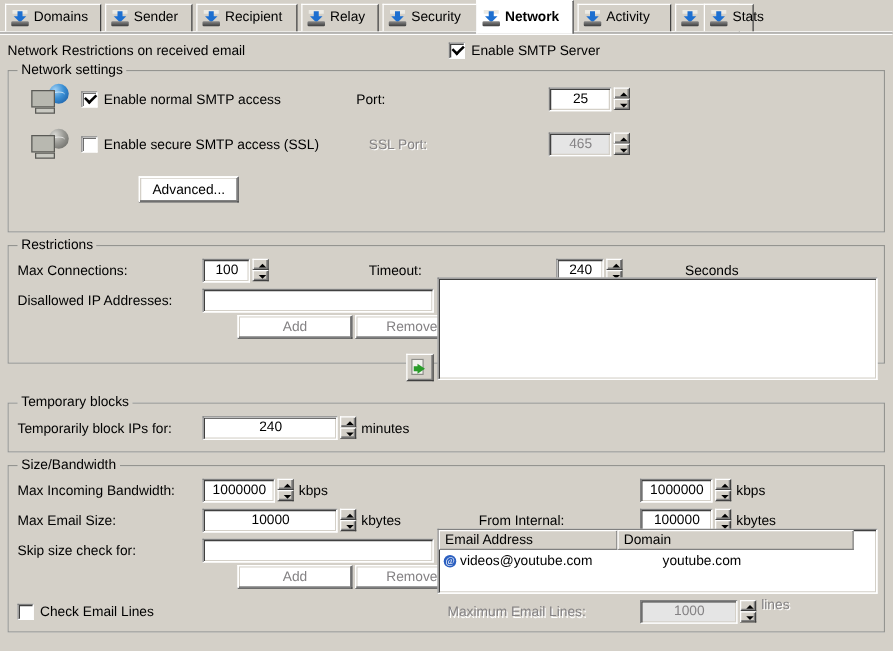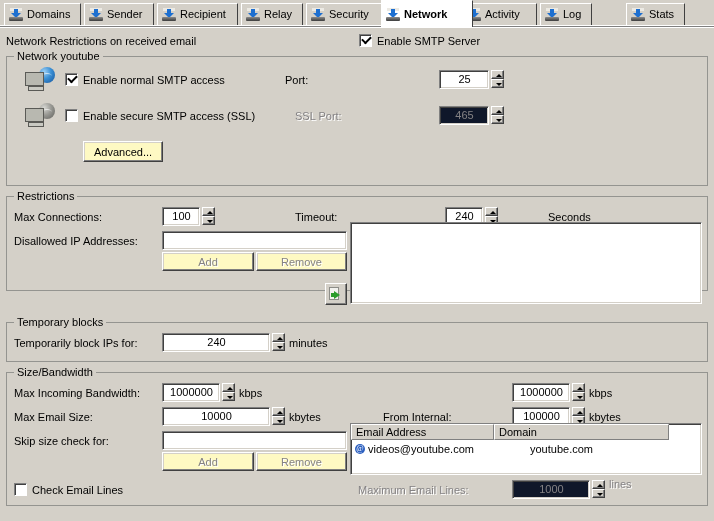--- a/index.html
+++ b/index.html
@@ -54,37 +54,37 @@
      background:#d4d0c8;padding:0 3px;font-size:11px;z-index:3;}
 
   
   .lbl{position:absolute;font-size:11px;line-height:13px;white-space:nowrap;}
   .lbl.dis{color:#848284;text-shadow:1px 1px 0 #fff;}
 
   .field{position:absolute;box-sizing:border-box;background:#fff;
      border:1px solid;border-color:#808080 #fff #fff #808080;
      box-shadow:inset 1px 1px 0 #404040, inset -1px -1px 0 #d4d0c8;
      font-size:11px;line-height:1;padding:3px 2px 0 3px;color:#000;overflow:hidden;text-align:center;}
-  .field.dis{background:#0f172a;color:#848284;}
+  .field.dis{background:#e5e5e5;color:#848284;}
 
   .spin{position:absolute;width:13px;box-sizing:border-box;}
   .spin .b{position:absolute;left:0;width:13px;height:9px;box-sizing:border-box;
      background:#d4d0c8;border:1px solid;border-color:#fff #404040 #404040 #fff;
      box-shadow:inset -1px -1px 0 #808080;}
   .spin .b.up{top:0;} .spin .b.dn{top:9px;}
   .spin .ar{position:absolute;left:4px;width:0;height:0;border-left:3px solid transparent;border-right:3px solid transparent;}
   .spin .b.up .ar{top:3px;border-bottom:3px solid #000;}
   .spin .b.dn .ar{top:3px;border-top:3px solid #000;}
   .spin.dis .ar{border-bottom-color:#848284;border-top-color:#848284;}
 
-  .btn{position:absolute;box-sizing:border-box;background:#fef9c3;
+  .btn{position:absolute;box-sizing:border-box;background:#ffffff;
      border:1px solid;border-color:#fff #404040 #404040 #fff;
      box-shadow:inset -1px -1px 0 #808080, inset 1px 1px 0 #d4d0c8;
      font-size:11px;display:flex;align-items:center;justify-content:center;
-     font-family:"Liberation Sans", sans-serif;color:#000;}
+     font-family:"Liberation Sans", sans-serif;color:#000;margin-left:28px;}
   .btn.dis{color:#848284;text-shadow:1px 1px 0 #fff;}
 
   .cb{position:absolute;width:13px;height:13px;box-sizing:border-box;background:#fff;
      border:1px solid;border-color:#808080 #fff #fff #808080;
      box-shadow:inset 1px 1px 0 #404040;}
   .cb .tick{position:absolute;left:2px;top:1px;width:7px;height:4px;
      border-left:2px solid #000;border-bottom:2px solid #000;
      transform:rotate(-45deg);}
 
   
@@ -178,21 +178,21 @@
     <div class="tab" style="left:306px;width:76px;">
       <span class="ic-tab">
           <i class="glare"></i>
           <i class="shaft"></i>
           <i class="head"></i>
           <i class="tray"></i>
         </span>
       <span class="tab-label">Security</span>
     </div>
 
-    <div class="tab active" style="left:381px;width:92px;">
+    <div class="tab active" style="left:381px;width:78px;">
       <span class="ic-tab">
           <i class="glare"></i>
           <i class="shaft"></i>
           <i class="head"></i>
           <i class="tray"></i>
         </span>
       <span class="tab-label">Network</span>
     </div>
 
     <div class="tab" style="left:462px;width:75px;">
@@ -208,42 +208,42 @@
     <div class="tab" style="left:540px;width:52px;">
       <span class="ic-tab">
           <i class="glare"></i>
           <i class="shaft"></i>
           <i class="head"></i>
           <i class="tray"></i>
         </span>
       <span class="tab-label">Log</span>
     </div>
 
-    <div class="tab" style="left:626px;width:59px;">
+    <div class="tab" style="left:563px;width:40px;">
       <span class="ic-tab">
           <i class="glare"></i>
           <i class="shaft"></i>
           <i class="head"></i>
           <i class="tray"></i>
         </span>
       <span class="tab-label">Stats</span>
     </div>
   </div>
 
   <div class="page">
 
     <div class="lbl" style="left:6px;top:7px;">Network Restrictions on received email</div>
     <div class="cb" style="left:359px;top:6px;">
         <i class="tick"></i>
       </div>
     <div class="lbl" style="left:377px;top:7px;">Enable SMTP Server</div>
 
     <div class="group" style="left:6px;top:28px;width:702px;height:130px;">
       <div class="inner"></div>
-      <div class="legend">Network youtube</div>
+      <div class="legend">Network settings</div>
 
       <span class="ic-pc" style="position:absolute;left:18px;top:10px;">
         <i class="globe"></i>
           <i class="mon"><i class="scr"></i></i>
           <i class="base"></i>
       </span>
       <div class="cb" style="left:58px;top:16px;">
           <i class="tick"></i>
         </div>
       <div class="lbl" style="left:76px;top:17px;">Enable normal SMTP access</div>
@@ -390,21 +390,21 @@
       <div class="lbl" style="left:582px;top:38px;">kbytes</div>
 
       <div class="lbl" style="left:7px;top:62px;">Skip size check for:</div>
       <div class="field" style="left:155px;top:58px;width:185px;height:19px;"></div>
       <div class="btn dis" style="left:155px;top:79px;width:92px;height:19px;">Add</div>
       <div class="btn dis" style="left:249px;top:79px;width:91px;height:19px;">Remove</div>
 
       <div class="listbox" style="left:343px;top:50px;width:352px;height:52px;">
         <div class="thead">
           <div class="th" style="width:143px;">Email Address</div>
-          <div class="th" style="width:175px;">Domain</div>
+          <div class="th" style="width:189px;">Domain</div>
         </div>
         <div class="trow">
           <div class="cell" style="width:175px;">
             <span class="ic-at">@</span>
             <span>videos@youtube.com</span>
           </div>
           <div class="cell" style="width:175px;">youtube.com</div>
         </div>
       </div>
 

